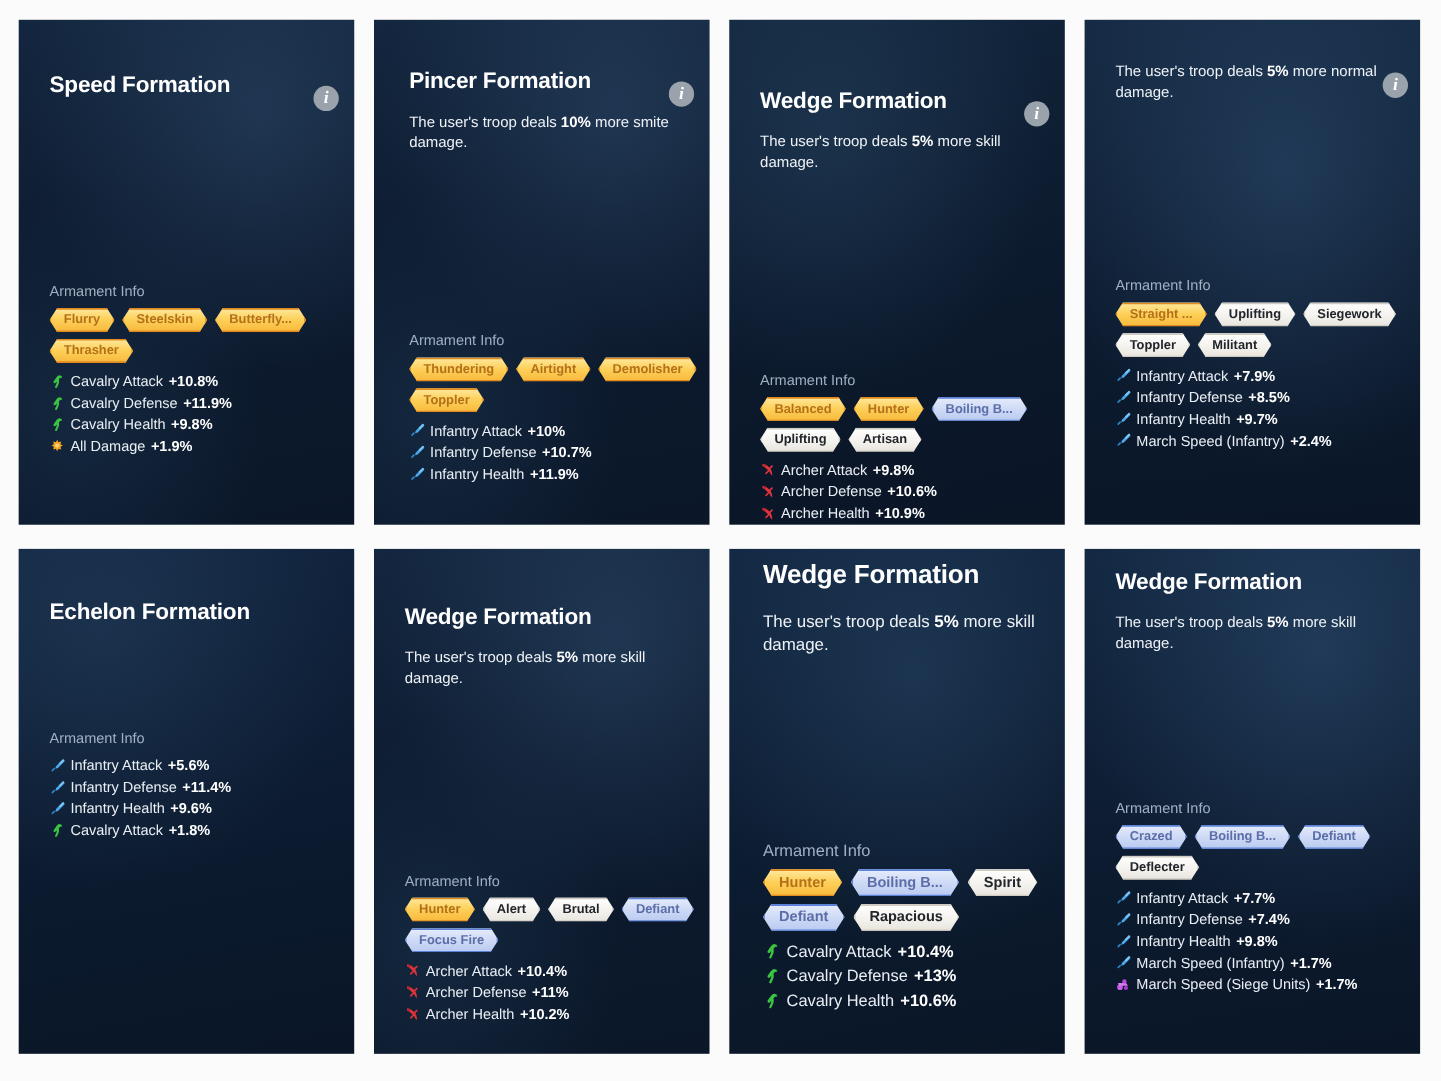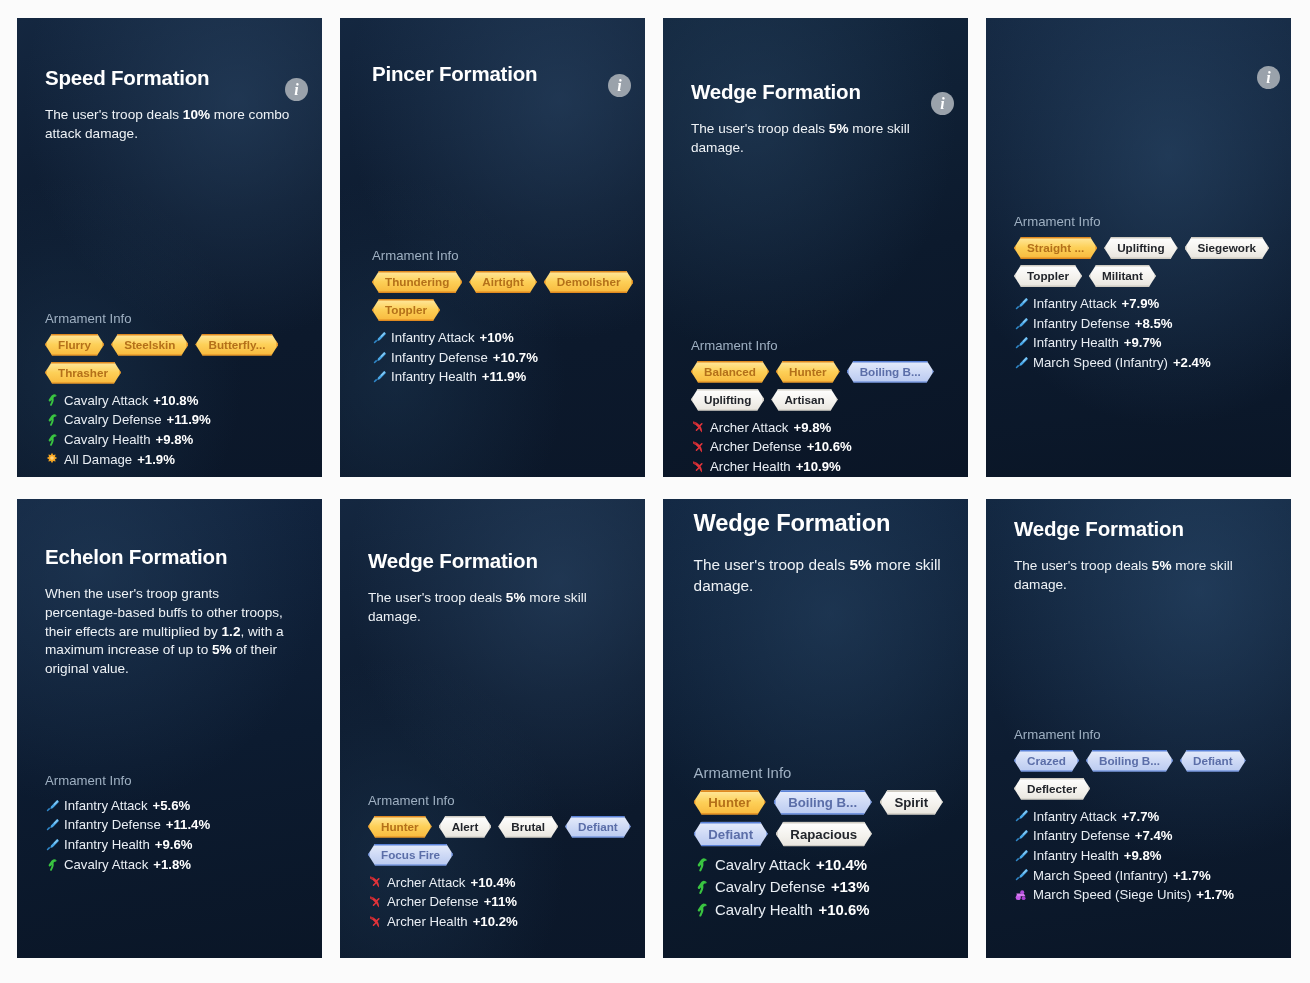--- a/index.html
+++ b/index.html
@@ -151,21 +151,20 @@
   .c7 .title { font-size: 21px; }
 </style>
 </head>
 <body>
 
 <div id="grid">
     <div class="card c1">
       <div class="info-icon">i</div>
       <div class="card-inner">
         <div class="title">Speed Formation</div>
-        <div class="desc"><span>The user's troop deals </span><b>10%</b><span> more combo attack damage.</span></div>
         <div class="arm-block" style="margin-top: 167px;">
           <div class="arm-label">Armament Info</div>
           <div class="pills">
             <span class="pill gold">Flurry</span>
             <span class="pill gold">Steelskin</span>
             <span class="pill gold">Butterfly...</span>
             <span class="pill gold">Thrasher</span>
           </div>
           <div class="stats">
             <div class="stat">
@@ -201,20 +200,21 @@
               <span class="v">+1.9%</span>
             </div>
           </div>
         </div>
       </div>
     </div>
     <div class="card c2">
       <div class="info-icon">i</div>
       <div class="card-inner">
         <div class="title">Pincer Formation</div>
+        <div class="desc"><span>The user's troop deals </span><b>10%</b><span> more smite damage.</span></div>
         <div class="arm-block" style="margin-top: 162px;">
           <div class="arm-label">Armament Info</div>
           <div class="pills">
             <span class="pill gold">Thundering</span>
             <span class="pill gold">Airtight</span>
             <span class="pill gold">Demolisher</span>
             <span class="pill gold">Toppler</span>
           </div>
           <div class="stats">
             <div class="stat">
@@ -287,20 +287,21 @@
               <span>Archer Health</span>
               <span class="v">+10.9%</span>
             </div>
           </div>
         </div>
       </div>
     </div>
     <div class="card c4">
       <div class="info-icon">i</div>
       <div class="card-inner">
+        <div class="desc"><span>The user's troop deals </span><b>5%</b><span> more normal damage.</span></div>
         <div class="arm-block" style="margin-top: 158px;">
           <div class="arm-label">Armament Info</div>
           <div class="pills">
             <span class="pill gold">Straight ...</span>
             <span class="pill white">Uplifting</span>
             <span class="pill white">Siegework</span>
             <span class="pill white">Toppler</span>
             <span class="pill white">Militant</span>
           </div>
           <div class="stats">
@@ -340,21 +341,20 @@
               <span>March Speed (Infantry)</span>
               <span class="v">+2.4%</span>
             </div>
           </div>
         </div>
       </div>
     </div>
     <div class="card c5">
       <div class="card-inner">
         <div class="title">Echelon Formation</div>
-        <div class="desc"><span>When the user's troop grants percentage-based buffs to other troops, their effects are multiplied by </span><b>1.2</b><span>, with a maximum increase of up to </span><b>5%</b><span> of their original value.</span></div>
         <div class="arm-block" style="margin-top: 94px;">
           <div class="arm-label">Armament Info</div>
           <div class="stats">
             <div class="stat">
               <svg class="stat-icon" viewBox="0 0 14 14">
                 <path d="M11.8 1.6 5.9 7.5l-.6 2.4 2.4-.7 5.9-5.9c.3-.3.3-.8 0-1.1l-.7-.7c-.3-.3-.8-.3-1.1.1z" fill="#4aa8e8"></path>
                 <path d="M5.3 9.9 3.1 12.1c-.3.3-.8.3-1.1 0-.3-.3-.3-.8 0-1.1l2.2-2.2.6.6z" fill="#2e86c8"></path>
                 <path d="M11.8 1.6 8.5 4.9l1.2 1.2 3.3-3.3c.3-.3.3-.8 0-1.1l-.1-.1c-.3-.3-.8-.3-1.1 0z" fill="#7fc6f2"></path>
               </svg>
               <span>Infantry Attack</span>

